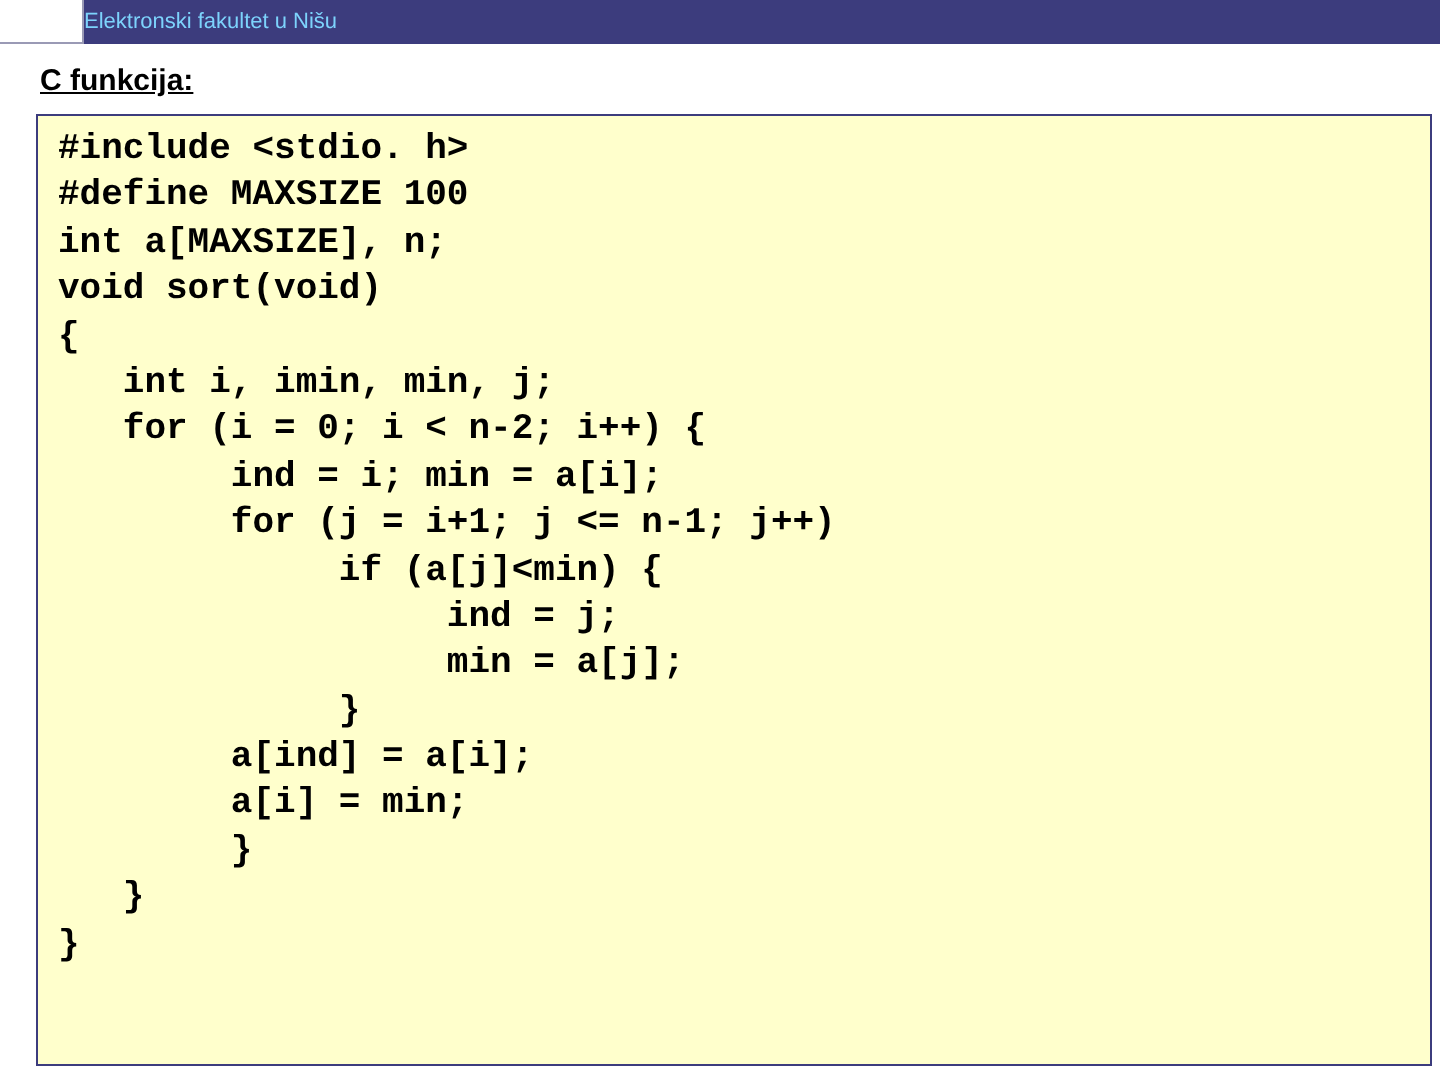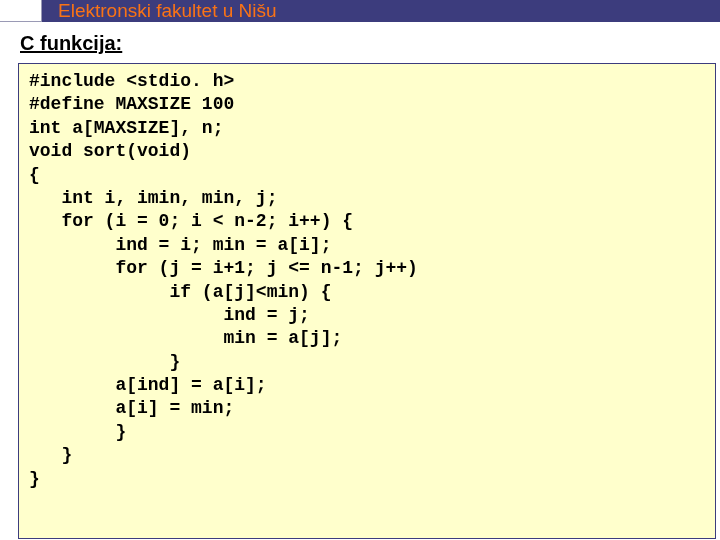--- a/index.html
+++ b/index.html
@@ -8,24 +8,24 @@
       box-sizing: border-box;
     }
     body {
       width: 720px;
       height: 540px;
       font-family: Arial, sans-serif;
       background: #ffffff;
       overflow: hidden;
     }
     .header-title {
-      color: #f97316;
+      color: #7dd3fc;
       background: #3c3c7d;
-      font-size: 19px;
-      padding: 3px 10px 3px 16px;
+      font-size: 11px;
+      padding: 3px 10px 3px 0;
       height: 100%;
       display: flex;
       align-items: center;
       flex: 0 0 auto;
     }
     .header-strip {
       background: #3c3c7d;
       height: 100%;
       flex: 1;
       display: flex;
@@ -47,21 +47,21 @@
       align-items: stretch;
     }
     .header-bar .blank {
       width: 42px;
       background: #ffffff;
       border-right: 1px solid #9a9ab5;
       border-bottom: 1px solid #9a9ab5;
     }
     .section-title {
       font-weight: bold;
-      font-size: 20px;
+      font-size: 15px;
       text-decoration: underline;
       padding: 10px 0 6px 20px;
       color: #000000;
     }
     .code-block {
       margin: 2px 4px 4px 18px;
       background: #ffffcc;
       border: 1px solid #3c3c7d;
       padding: 6px 10px;
       font-family: "Courier New", Courier, monospace;

